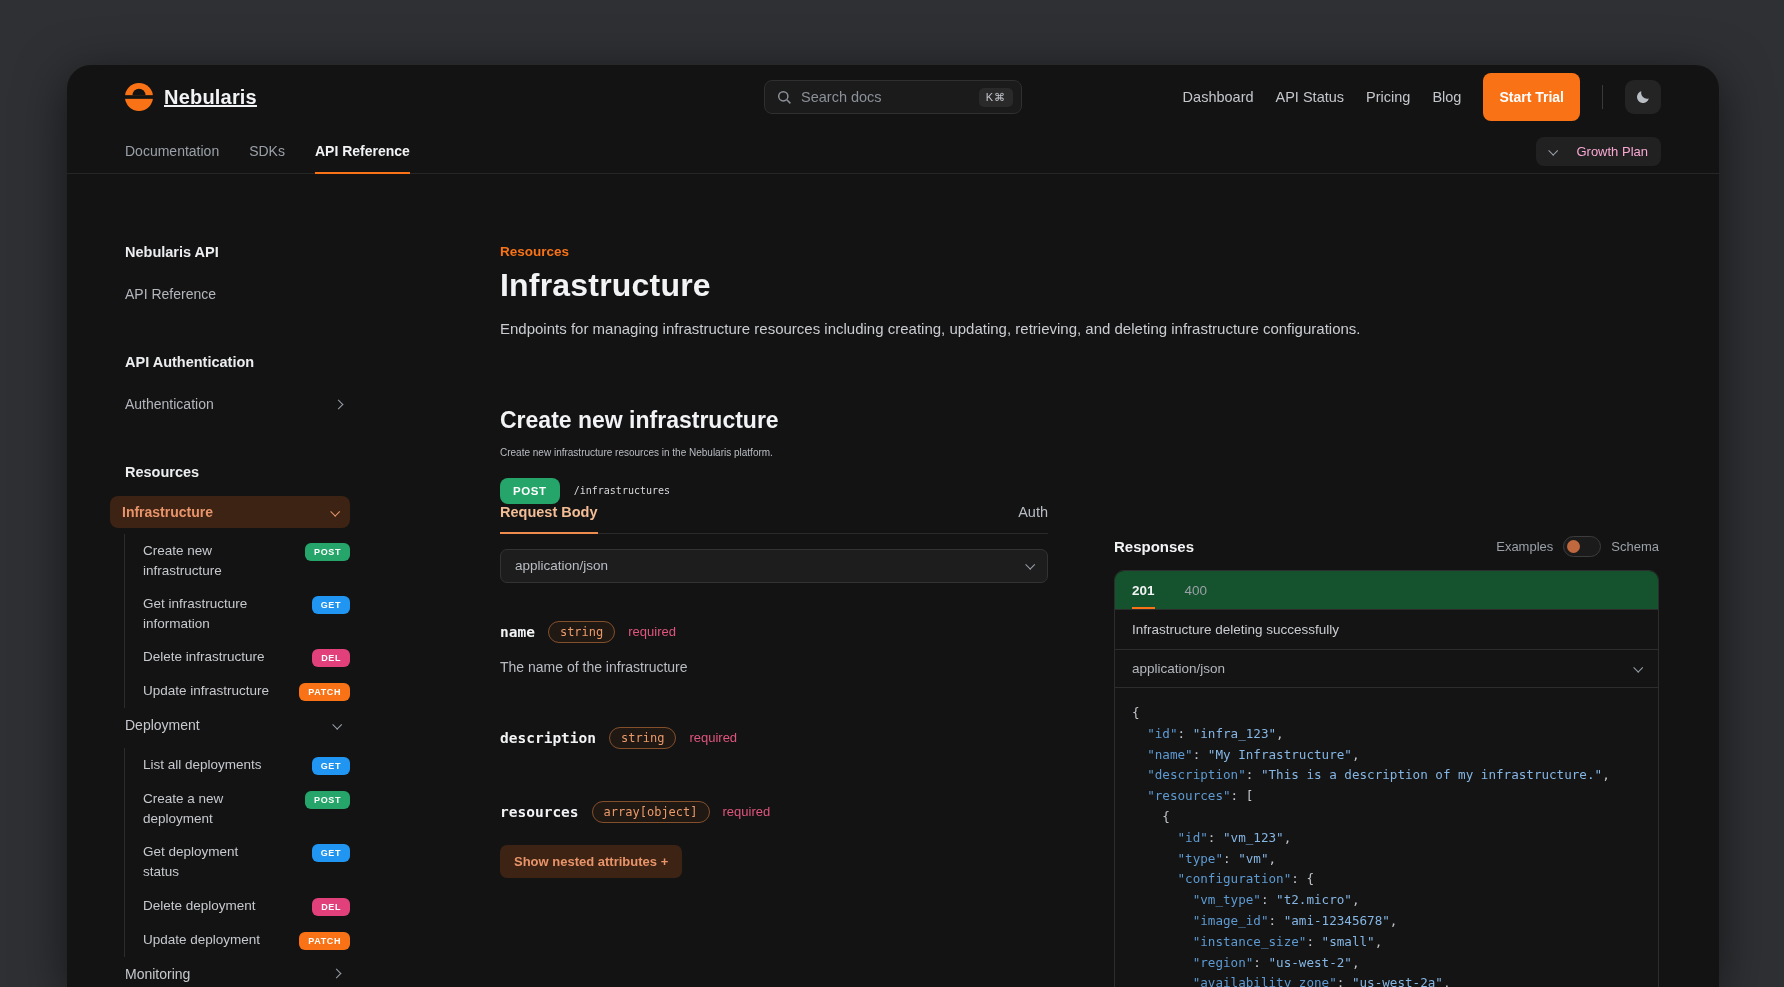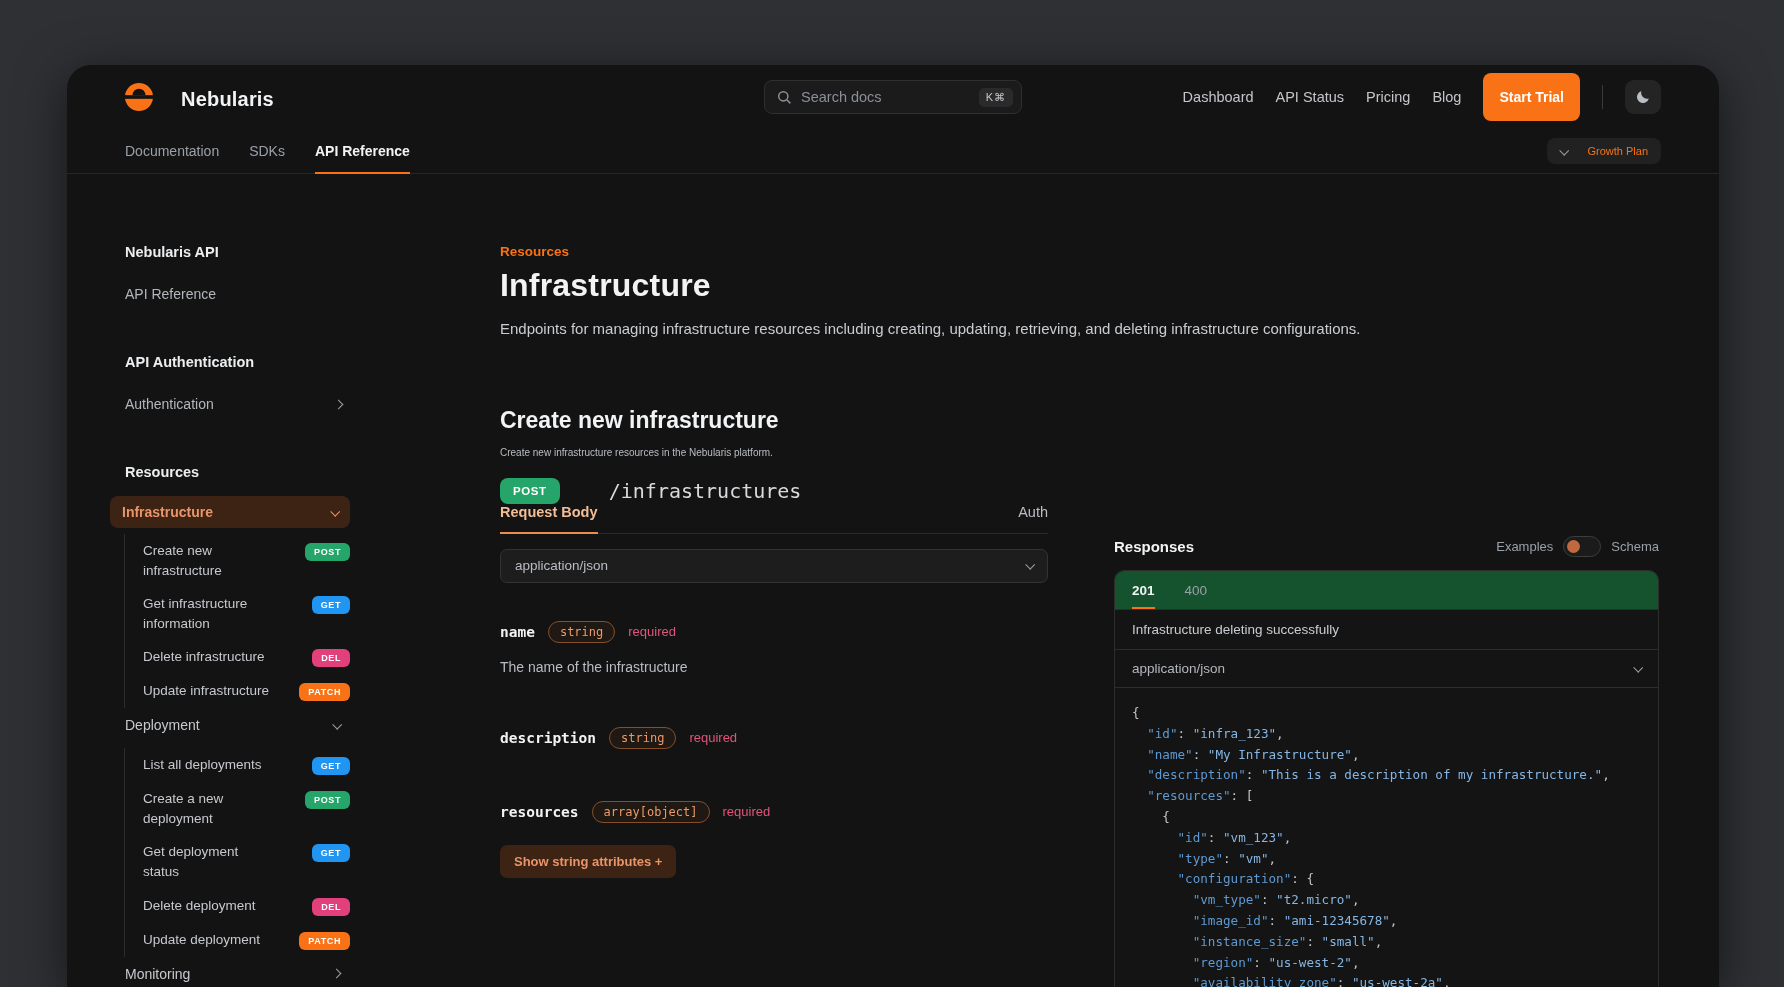--- a/index.html
+++ b/index.html
@@ -5,21 +5,21 @@
   * { box-sizing: border-box; margin: 0; padding: 0; }
   html,body { width:1784px; height:987px; overflow:hidden; background:#2e3033;
     font-family:"Liberation Sans", sans-serif; }
   .app { position:absolute; left:67px; top:65px; width:1652px; height:922px;
     background:#131313; border-radius:24px 24px 0 0; overflow:hidden;
     box-shadow:0 10px 50px rgba(0,0,0,.55); color:#f2f3f5; }
 
   
   .header { border-bottom:1px solid #262626; padding:0 58px; position:relative; }
   .header-top { height:64px; display:flex; align-items:center; position:relative; }
-  .brand { display:flex; align-items:flex-end; gap:28px; }
+  .brand { display:flex; align-items:center; gap:11px;text-decoration:underline; }
   .brand-name { font-size:20px; font-weight:bold; letter-spacing:.2px; }
   .search { position:absolute; left:50%; transform:translateX(-50%); width:258px; height:34px;
     background:#1b1b1b; border:1px solid #2f2f2f; border-radius:8px;
     display:flex; align-items:center; padding:0 8px 0 12px; gap:9px; }
   .search input { flex:1; background:transparent; border:none; outline:none;
     font-size:14.5px; color:#d6d9dd; font-family:inherit; min-width:0; }
   .search input::placeholder { color:#8a8f98; }
   .kbd { background:#2a2a2a; border-radius:5px; padding:3px 7px; font-size:11px;
     color:#c3c6cb; letter-spacing:1px; }
   .top-right { margin-left:auto; display:flex; align-items:center; gap:22px; }
@@ -29,21 +29,21 @@
   .vdiv { width:1px; height:24px; background:#3a3a3a; }
   .mode-btn { width:36px; height:34px; background:#242424; border-radius:9px;
     display:flex; align-items:center; justify-content:center; cursor:pointer; }
   .header-tabs { height:44px; display:flex; align-items:center; gap:30px; }
   .htab { font-size:14px; color:#9aa0a8; height:100%; display:flex; align-items:center;
     position:relative; cursor:pointer; }
   .htab.active { color:#f2f3f5; font-weight:bold; }
   .htab.active::after { content:""; position:absolute; left:0; right:0; bottom:-1px;
     height:2px; background:#f97316; }
   .plan-pill { margin-left:auto; background:#212121; border-radius:8px; padding:7px 13px;
-    font-size:11px; color:#f97316; display:flex; align-items:center; gap:20px; cursor:pointer; }
+    font-size:13px; color:#f9a8d4; display:flex; align-items:center; gap:20px; cursor:pointer; }
 
   
   .chev { width:7px; height:7px; border-right:1.6px solid #9aa0a8; border-bottom:1.6px solid #9aa0a8;
     display:inline-block; flex-shrink:0; }
   .chev.down { transform:rotate(45deg) translateY(-1px); }
   .chev.right { transform:rotate(-45deg); }
   .chev.orange { border-color:#e9946a; }
 
   
   .content { display:flex; padding:70px 58px 0 43px; }
@@ -74,21 +74,21 @@
 
   
   .eyebrow { color:#f97316; font-size:13.5px; font-weight:bold; }
   h1.page-title { font-size:32px; font-weight:bold; margin-top:8px; letter-spacing:.2px; }
   .page-desc { margin-top:14px; font-size:15px; color:#c9ccd1; line-height:1.5; width:900px; }
   .op-title { font-size:23px; font-weight:bold; margin-top:66px; }
   .op-sub { margin-top:13px; font-size:10px; color:#b9bdc3; }
   .endpoint { margin-top:20px; display:flex; align-items:center; gap:14px; }
   .endpoint-badge { background:#25a56a; color:#fff; font-size:11.5px; font-weight:bold;
     letter-spacing:.6px; padding:7px 13px; border-radius:8px; }
-  .endpoint-path { font-family:"DejaVu Sans Mono", monospace; font-size:20px; color:#d8dadd;margin-left:35px; }
+  .endpoint-path { font-family:"DejaVu Sans Mono", monospace; font-size:10px; color:#d8dadd; }
   .body-tabs { display:flex; gap:34px; border-bottom:1px solid #2a2a2a;justify-content:space-between; }
   .btab { font-size:14.5px; color:#b9bdc3; padding-bottom:13px; position:relative; cursor:pointer; }
   .btab.active { color:#f3bd96; font-weight:bold; }
   .btab.active::after { content:""; position:absolute; left:0; right:0; bottom:-1px;
     height:2px; background:#ee8c4f; }
   .select { margin-top:15px; height:34px; background:#1d1d1d; border:1px solid #333;
     border-radius:7px; display:flex; align-items:center; justify-content:space-between;
     padding:0 14px; font-size:13.5px; color:#b9bdc3; cursor:pointer; }
   .param { margin-top:52px; }
   .param.first { margin-top:38px; }
@@ -313,21 +313,21 @@
           <span class="req">required</span>
         </div>
       </div>
 
       <div class="param">
         <div class="param-head">
           <span class="param-name">resources</span>
           <span class="type-pill">array[object]</span>
           <span class="req">required</span>
         </div>
-        <button class="nested-btn">Show string attributes  +</button>
+        <button class="nested-btn">Show nested attributes  +</button>
       </div>
     </div>
 
     <div class="panel">
       <div class="panel-head">
         <span class="panel-title">Responses</span>
         <div class="toggle-group">
           <span class="toggle-label">Examples</span>
           <div class="toggle">
             <div class="knob"></div>

